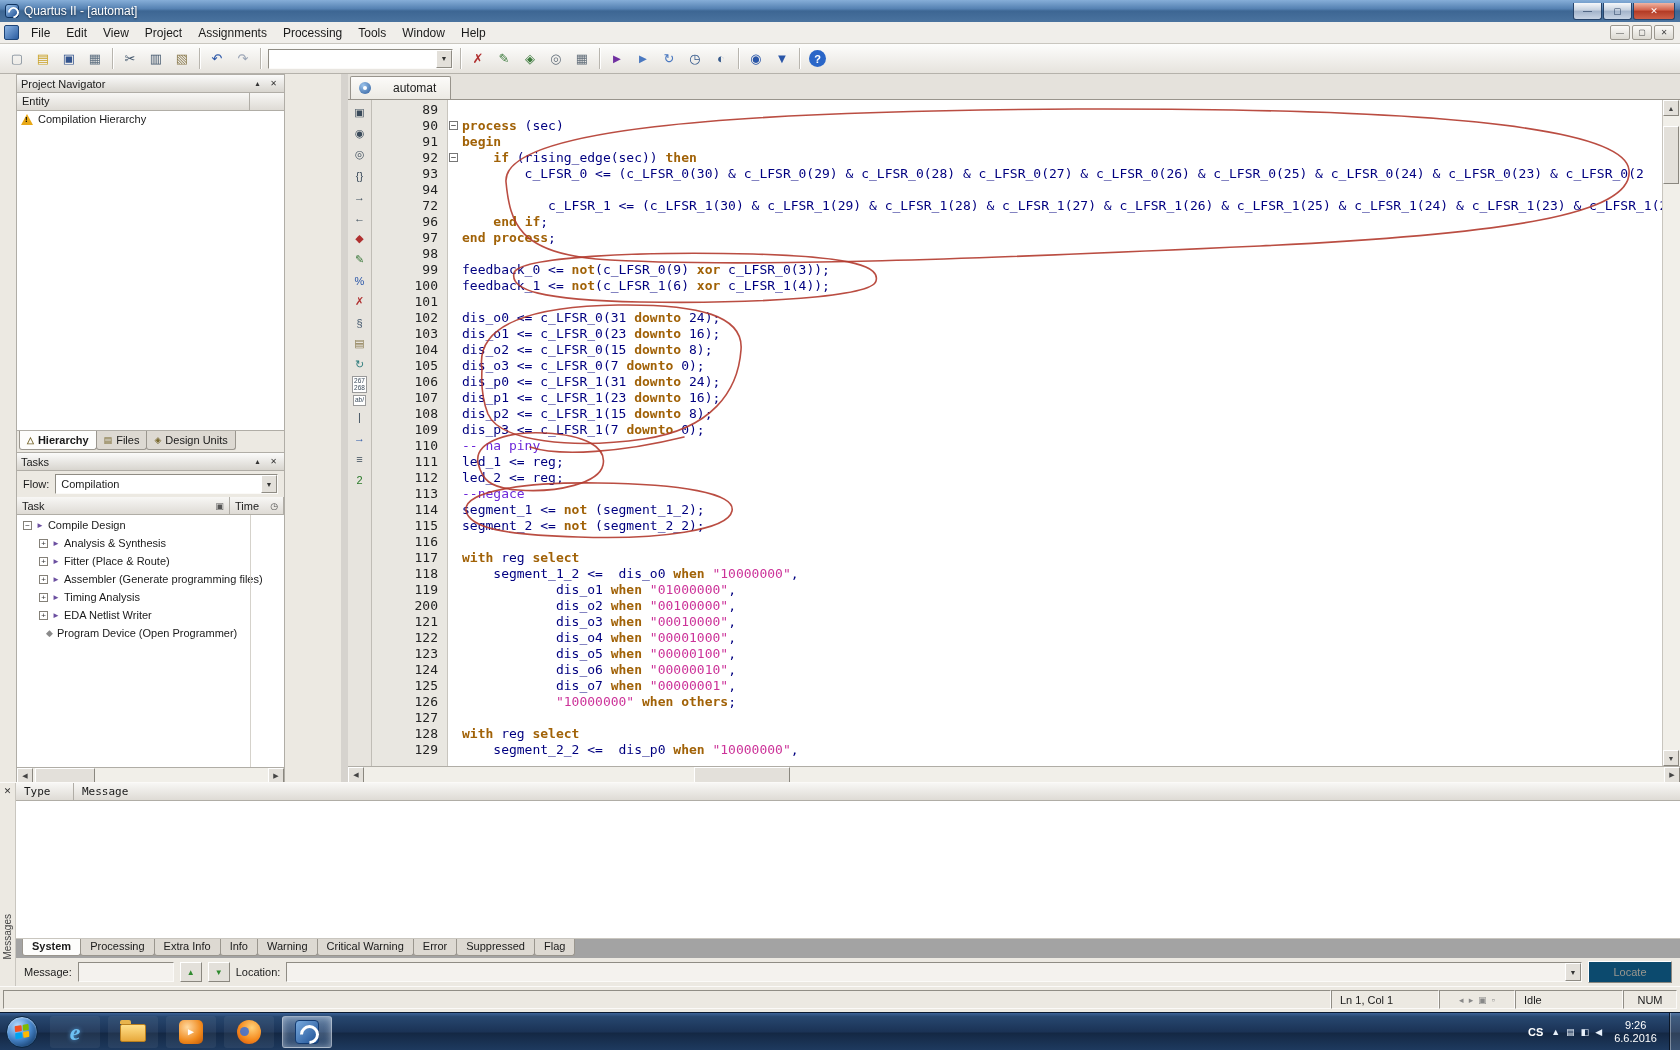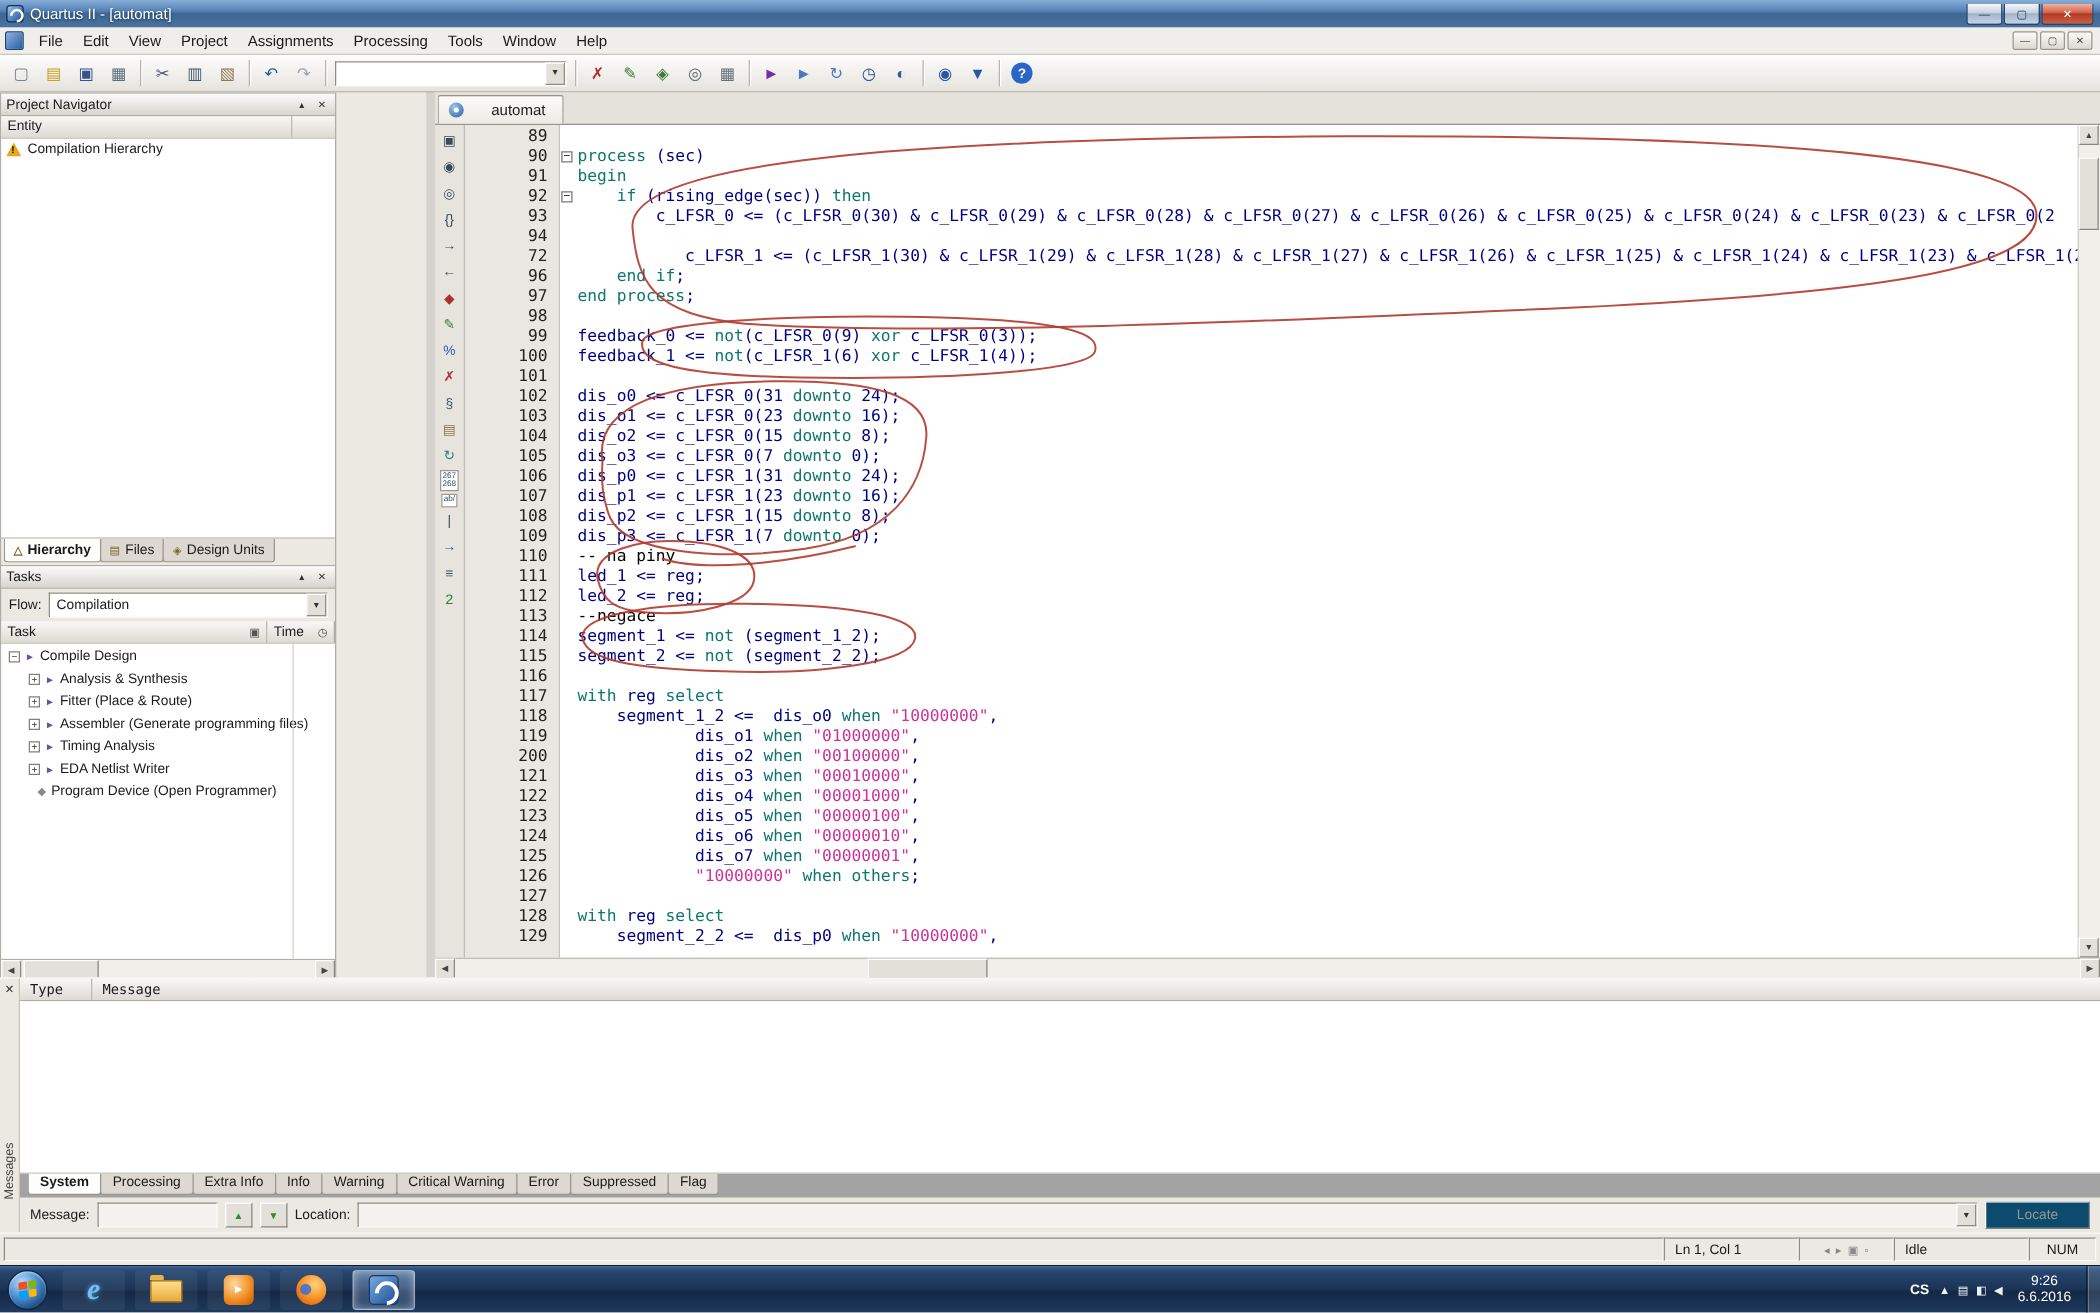--- a/index.html
+++ b/index.html
@@ -30,21 +30,21 @@
 .toolbar{position:absolute;left:0;top:44px;width:100%;height:30px;background:linear-gradient(#fdfdfc,#e6e3dd);border-bottom:1px solid #b5b2ab;display:flex;align-items:center;padding:0 4px}
 .tb-btn{width:26px;height:24px;display:inline-flex;align-items:center;justify-content:center;font-size:13px;cursor:default}
 .tb-round{border-radius:50%;width:17px;height:17px;font-size:11px;font-weight:bold;margin:0 5px}
 .tb-sep{width:1px;height:21px;background:#b8b5ae;box-shadow:1px 0 0 #fff;margin:0 4px;display:inline-block}
 .tb-combo{width:185px;height:20px;background:#fff;border:1px solid;border-color:#8f8c84 #fbfaf8 #fbfaf8 #8f8c84;display:inline-flex;align-items:center;justify-content:flex-end;margin:0 3px}
 .tb-combo-arrow{width:16px;height:18px;background:#e3e0da;border:1px solid;border-color:#fff #8f8c84 #8f8c84 #fff;font-size:7px;color:#333;display:flex;align-items:center;justify-content:center}
 
 
 .leftcol{position:absol;left:0;top:74px}
 .leftcol{position:absolute;left:0;top:74px;width:341px;height:708px;background:#ece9e2}
-.panel{position:absolute;left:0;width:269px;border:1px solid #b0ada6;background:#ece9e2}
+.panel{position:absolute;left:16px;width:269px;border:1px solid #b0ada6;background:#ece9e2}
 .panel.nav{top:0;height:378px}
 .panel.tasks{top:378px;height:330px}
 .phead{height:18px;background:linear-gradient(#fbfbfa,#d8d5cf);border-bottom:1px solid #b0ada6;display:flex;align-items:center;padding:0 4px;font-size:11px}
 .phead-btns{margin-left:auto;display:flex;gap:3px}
 .ph-btn{width:13px;height:13px;font-size:8px;color:#333;display:flex;align-items:center;justify-content:center;border:1px solid transparent}
 .colhead{height:18px;display:flex;border-bottom:1px solid #b0ada6}
 .colcell{flex:1;background:linear-gradient(#f8f7f5,#dedbd5);border-right:1px solid #b0ada6;padding:2px 5px;font-size:11px}
 .colcell-sm{width:34px;background:linear-gradient(#f8f7f5,#dedbd5)}
 .navtree{height:320px;background:#fff;border-bottom:1px solid #b0ada6}
 .navrow{display:flex;align-items:center;gap:5px;padding:2px 4px;font-size:11px}
@@ -92,23 +92,23 @@
 .ebody{height:666px;display:flex}
 .estrip{width:24px;background:#e7e4de;border-right:1px solid #c0bdb6;display:flex;flex-direction:column;align-items:center;padding-top:3px;gap:2px}
 .st-btn{width:22px;height:19px;display:flex;align-items:center;justify-content:center;font-size:11px;color:#3a4a5a;cursor:default}
 .st-small{font-size:6.5px;line-height:6.5px;white-space:pre;background:#fff;border:1px solid #999;padding:1px;height:auto;width:auto}
 .gutter{width:76px;background:#e9e7e1;border-right:1px solid #c8c5be;padding-top:2px}
 .ln{height:16px;line-height:16px;font-family:"DejaVu Sans Mono",monospace;font-size:13px;color:#222;text-align:right;padding-right:9px}
 .codewrap{flex:1;background:#fff;position:relative;overflow:hidden}
 .codelines{padding-top:2px}
 .cl{height:16px;line-height:16px;font-family:"DejaVu Sans Mono",monospace;font-size:13px;white-space:pre;position:relative;padding-left:14px}
 .fold{position:absolute;left:1px;top:3px;width:9px;height:9px;border:1px solid #777;background:#fff;font-size:9px;line-height:7px;text-align:center;color:#333}
-.t-k{color:#0f766e;font-weight:normal}
+.t-k{color:#a16207;font-weight:bold}
 .t-p{color:#000080}
-.t-c{color:#000000}
+.t-c{color:#6d28d9}
 .t-s{color:#cc3399}
 .anno{position:absolute;left:0;top:0;pointer-events:none}
 .anno path{fill:none;stroke:#b23a2e;stroke-width:1.6;stroke-linecap:round;opacity:.9}
 .vscroll{width:18px;background:#f1efe9;border-left:1px solid #c8c5be;display:flex;flex-direction:column}
 .hscroll{height:16px;border-top:1px solid #b0ada6}
 
 
 .messages{position:absolute;left:0;top:782px;width:1680px;height:204px;background:#ece9e2;border-top:1px solid #fbfaf8;display:flex}
 .mside{width:16px;display:flex;flex-direction:column;align-items:center;padding-top:3px;border-right:1px solid #c9c6bf}
 .m-close{font-size:9px;color:#333;cursor:default}

